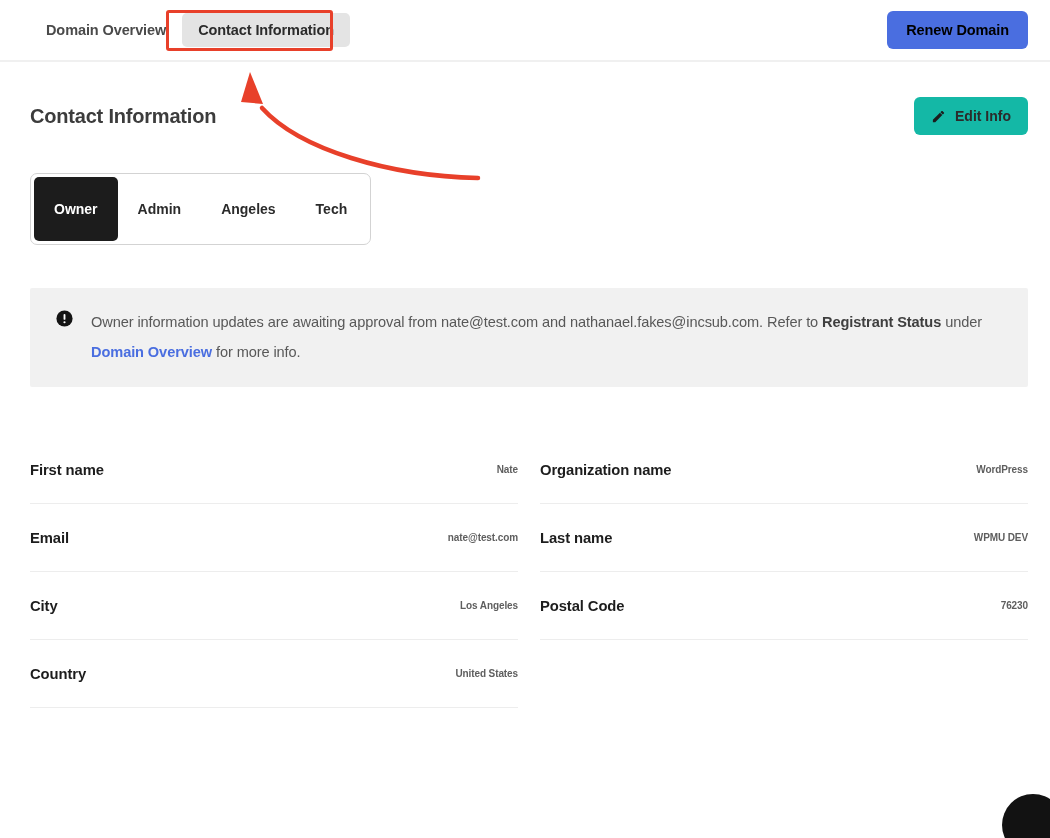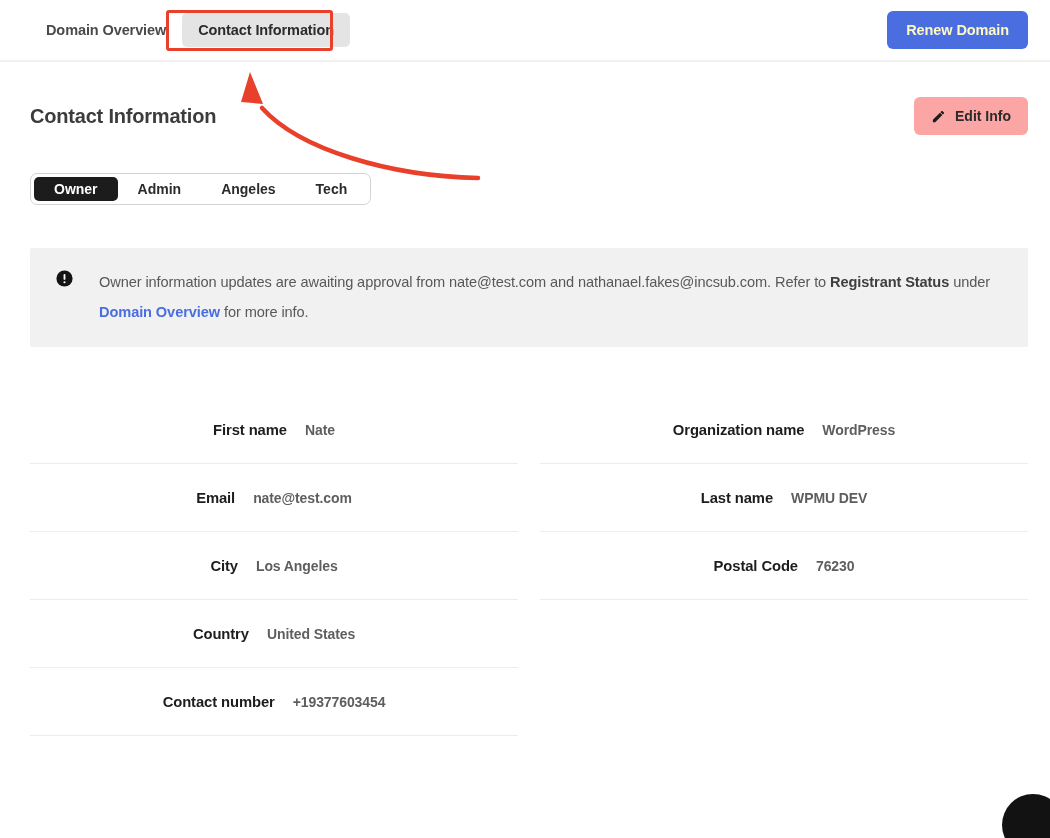--- a/index.html
+++ b/index.html
@@ -31,21 +31,21 @@
     border-radius: 5px;
     white-space: nowrap;
     letter-spacing: -0.1px;
     cursor: pointer;
   }
   .nav-tab.active { background: #e4e4e4; color: #2b2b2b; }
 
   .renew-btn {
     margin-left: auto;
     background: #4a6ee0;
-    color: #fef9c3;
+    color: #000000;
     font-size: 14.5px;
     font-weight: bold;
     border: none;
     border-radius: 6px;
     padding: 11px 19px;
     cursor: pointer;
     font-family: "Liberation Sans", sans-serif;
     letter-spacing: -0.1px;
   }
 
@@ -77,21 +77,21 @@
     height: 108px;
   }
   .page-title {
     font-size: 20px;
     font-weight: bold;
     color: #3c3c3c;
     letter-spacing: -0.2px;
   }
   .edit-btn {
     margin-left: auto;
-    background: #fca5a5;
+    background: #14b8a6;
     color: #2b2b2b;
     border: none;
     border-radius: 6px;
     padding: 11px 17px;
     font-size: 14px;
     font-weight: bold;
     display: flex;
     align-items: center;
     gap: 9px;
     cursor: pointer;
@@ -106,34 +106,34 @@
     border: 1.5px solid #d3d3d3;
     border-radius: 7px;
     padding: 3px;
     background: #ffffff;
     margin-top: 3px;
   }
   .seg-item {
     font-size: 14px;
     font-weight: bold;
     color: #2b2b2b;
-    padding: 4px 20px;
+    padding: 24px 20px;
     border-radius: 5px;
     cursor: pointer;
     white-space: nowrap;
   }
   .seg-item.active { background: #1c1c1c; color: #ffffff; }
 
   
   .notice {
     margin-top: 43px;
     background: #f1f1f1;
     padding: 19px 24px 20px 26px;
     display: flex;
-    gap: 26px;
+    gap: 18px;
     border-radius: 2px;
   }
   .notice-icon { flex: 0 0 auto; margin-top: 3px; }
   .notice-text {
     font-size: 14.6px;
     color: #585858;
     line-height: 30px;
     letter-spacing: -0.1px;
   }
   .notice-text b { color: #3f3f3f; font-weight: bold; }
@@ -148,35 +148,35 @@
   .details {
     margin-top: 49px;
     display: grid;
     grid-template-columns: 1fr 1fr;
     column-gap: 22px;
   }
   .col { display: flex; flex-direction: column; }
   .drow {
     display: flex;
     align-items: center;
-    justify-content: center;
+    justify-content: space-between;
     height: 68px;
     border-bottom: 1.5px solid #ededed;
     gap: 18px;
   }
   .drow.blank { border-bottom: none; }
   .dlabel {
     font-size: 14.8px;
     font-weight: bold;
     color: #1d1d1d;
     letter-spacing: -0.1px;
     white-space: nowrap;
   }
   .dvalue {
-    font-size: 14px;
+    font-size: 10px;
     font-weight: bold;
     color: #5e5e5e;
     text-align: right;
     letter-spacing: -0.1px;
     white-space: nowrap;
   }
 
   
   .fab {
     position: absolute;
@@ -256,24 +256,20 @@
         <span class="dvalue">nate@test.com</span>
       </div>
       <div class="drow">
         <span class="dlabel">City</span>
         <span class="dvalue">Los Angeles</span>
       </div>
       <div class="drow">
         <span class="dlabel">Country</span>
         <span class="dvalue">United States</span>
       </div>
-      <div class="drow">
-        <span class="dlabel">Contact number</span>
-        <span class="dvalue">+19377603454</span>
-      </div>
     </div>
 
     <div class="col">
       <div class="drow">
         <span class="dlabel">Organization name</span>
         <span class="dvalue">WordPress</span>
       </div>
       <div class="drow">
         <span class="dlabel">Last name</span>
         <span class="dvalue">WPMU DEV</span>

